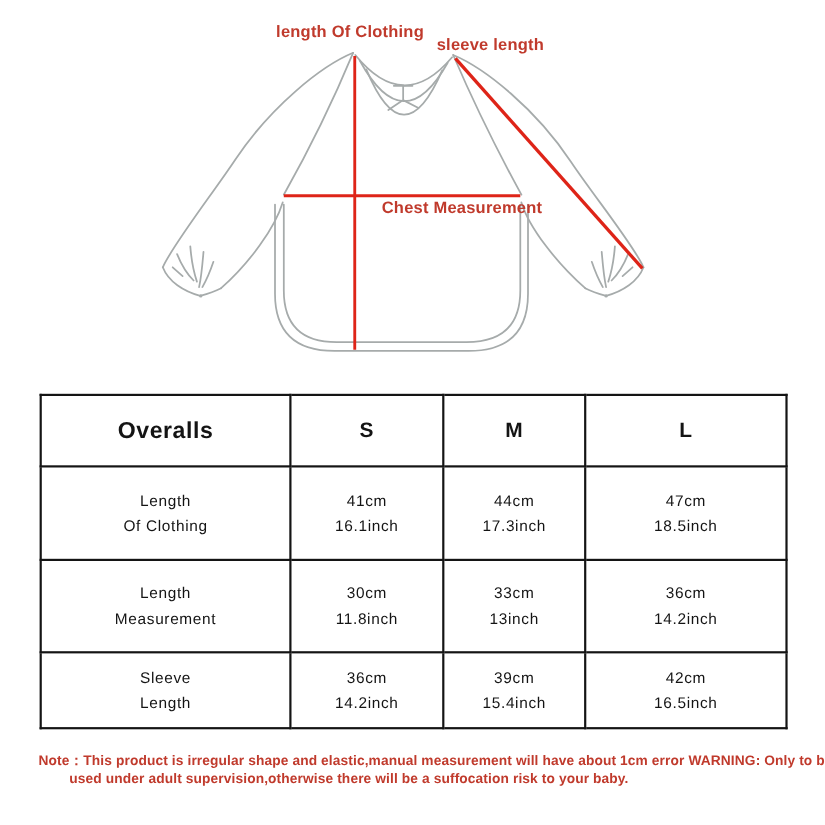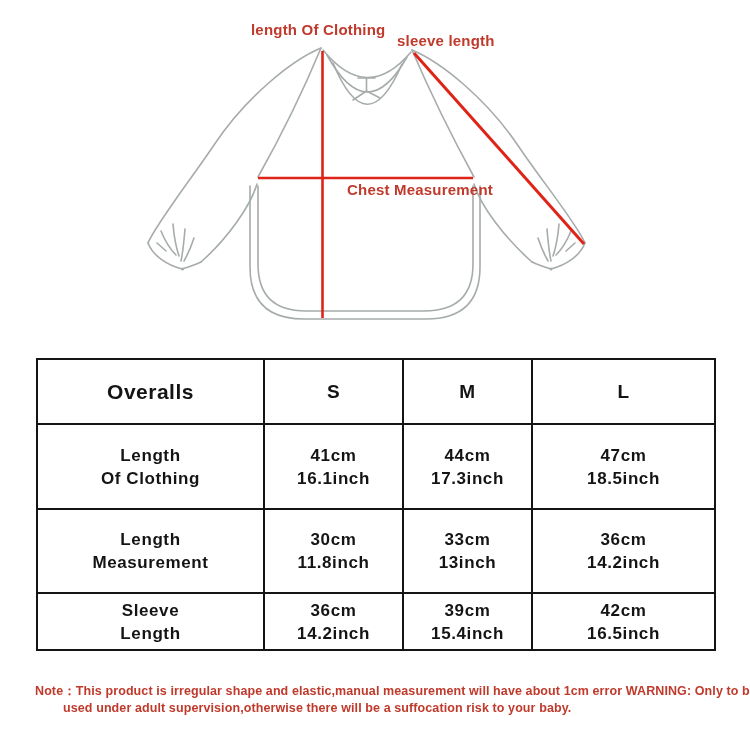--- a/index.html
+++ b/index.html
@@ -25,25 +25,25 @@
   .lbl-sleeve{left:397px;top:32px;}
   .lbl-chest{left:347px;top:181px;text-align:center;}
 
   
   table.size{position:absolute;left:36px;top:358px;border-collapse:collapse;
     table-layout:fixed;width:678px;color:var(--ink);}
   table.size th,table.size td{border:2px solid var(--ink);text-align:center;vertical-align:middle;
     background:var(--bg);}
   table.size th{font-size:19px;font-weight:700;letter-spacing:0.5px;}
   table.size th.first{font-size:21px;}
-  table.size td{font-size:17px;font-weight:700;letter-spacing:0.6px;line-height:23px;}
+  table.size td{font-size:14px;font-weight:400;letter-spacing:0.6px;line-height:23px;}
   tr.hrow{height:65px;}
   tr.r1{height:85px;}
   tr.r2{height:84px;}
-  tr.r3{height:57px;}
+  tr.r3{height:69px;}
 
   
   .note-line{position:absolute;color:var(--red_text);font-size:12.5px;line-height:17px;
     letter-spacing:0.1px;white-space:nowrap;font-weight:600;}
   .note-1{left:35px;top:683px;}
   .note-2{left:63px;top:700px;}
 </style>
 </head>
 <body>
 

